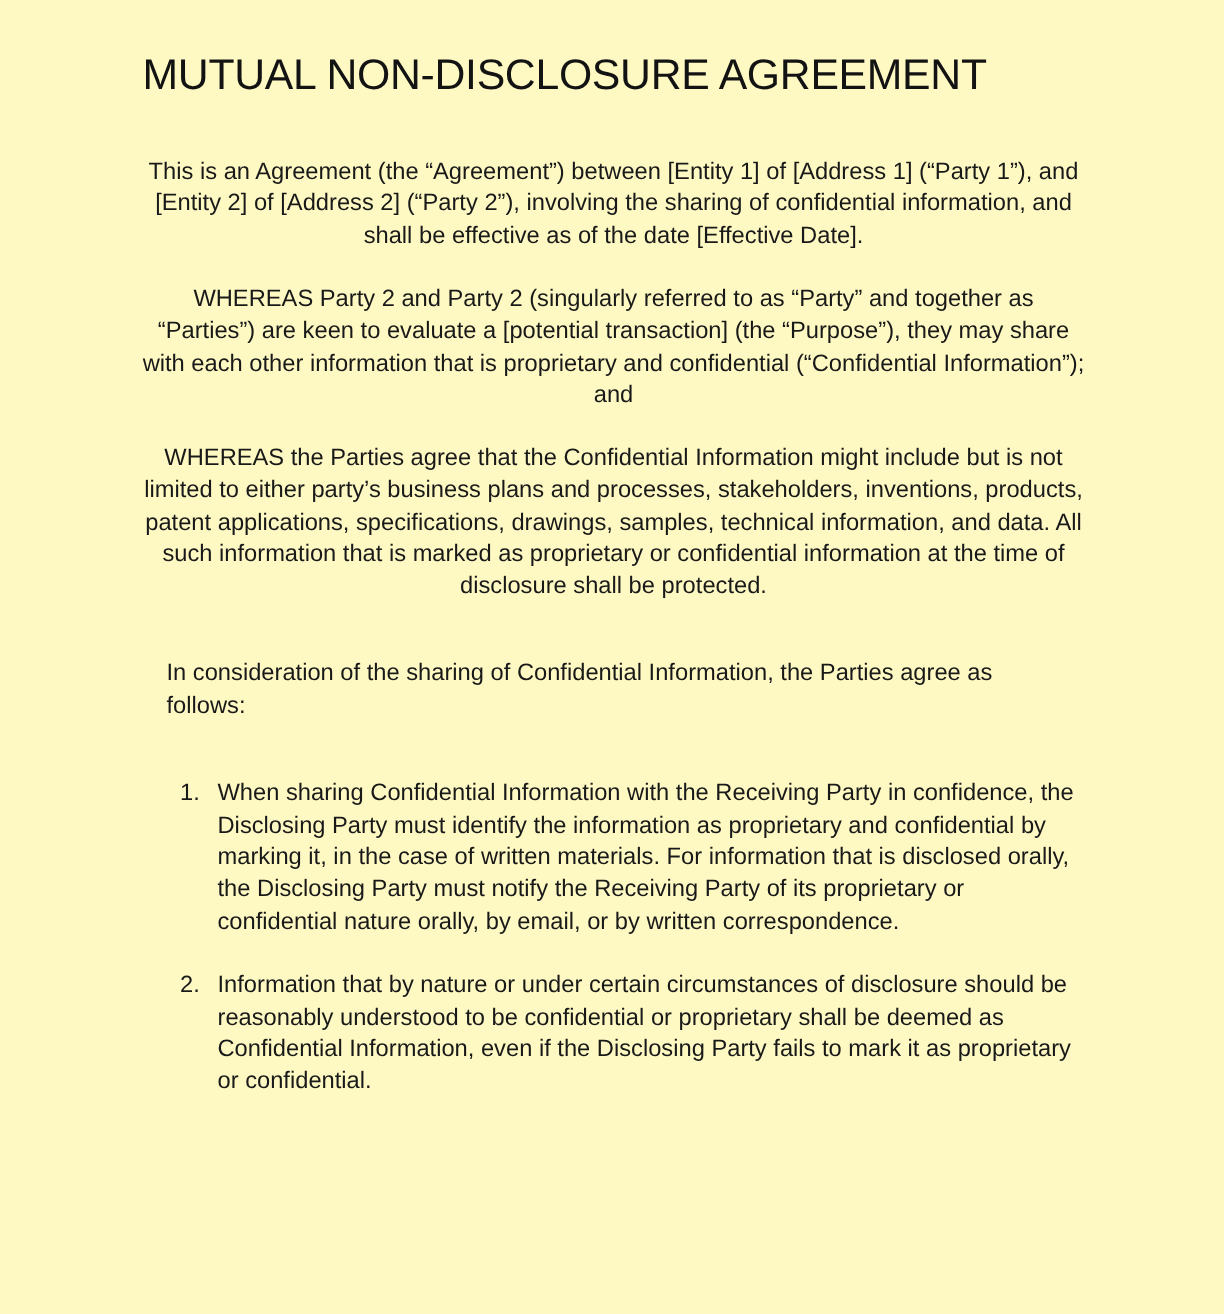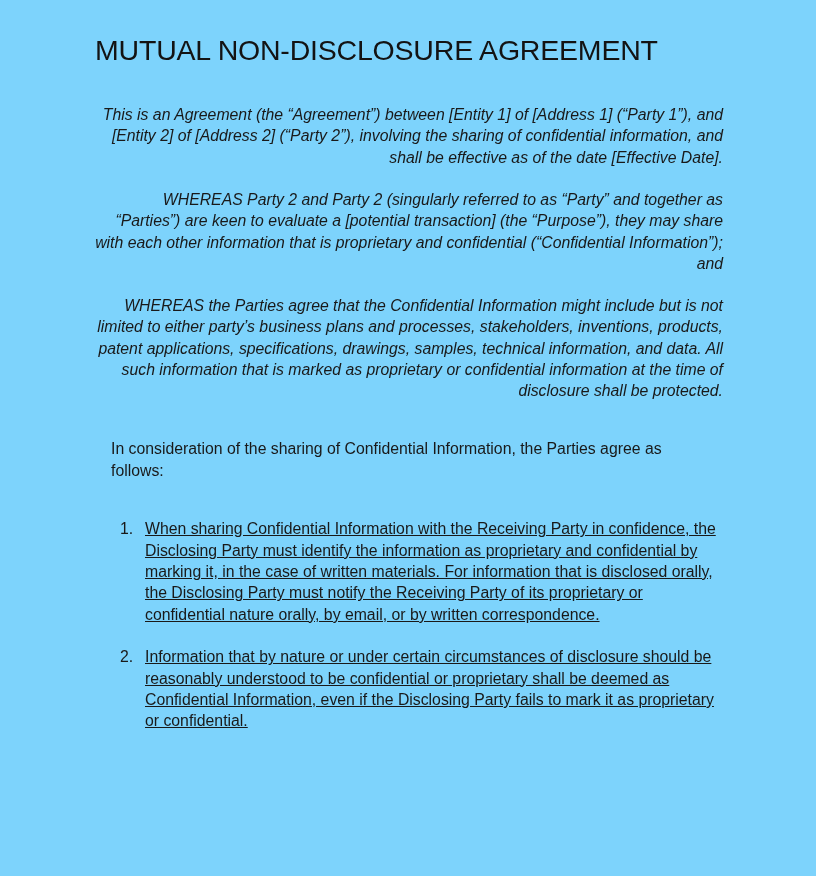--- a/index.html
+++ b/index.html
@@ -13,21 +13,21 @@
     overflow: hidden;
     font-family: "Liberation Sans", sans-serif;
     color: #161616;
     -webkit-font-smoothing: antialiased;
   }
 
   .page {
     position: relative;
     width: 816px;
     height: 876px;
-    background: #7dd3fc;
+    background: #fef9c3;
     box-sizing: border-box;
     padding: 0;
   }
 
   .doc-body {
     position: absolute;
     left: 95px;
     top: 0;
     width: 628px;
   }
@@ -42,22 +42,21 @@
     color: #131313;
     white-space: nowrap;
   }
 
   .para {
     font-size: 15.8px;
     line-height: 21.4px;
     margin: 0;
     padding-top: 20.5px;
     color: #191919;
-    text-align: right;
-    font-style: italic;
+    text-align: center;
   }
 
   .para.first-para {
     padding-top: 37px;
   }
 
   .intro-line {
     font-size: 15.8px;
     line-height: 21.4px;
     margin: 16px;
@@ -85,21 +84,20 @@
     left: 25px;
     top: 21px;
     width: 24px;
     font-size: 15.8px;
     line-height: 21.4px;
     color: #191919;
   }
 
   .list-text {
     display: block;
-    text-decoration: underline;
   }
 </style>
 </head>
 <body>
 
 <div class="page">
   <div class="doc-body">
 
     <h1 class="doc-title">MUTUAL NON-DISCLOSURE AGREEMENT</h1>
 

